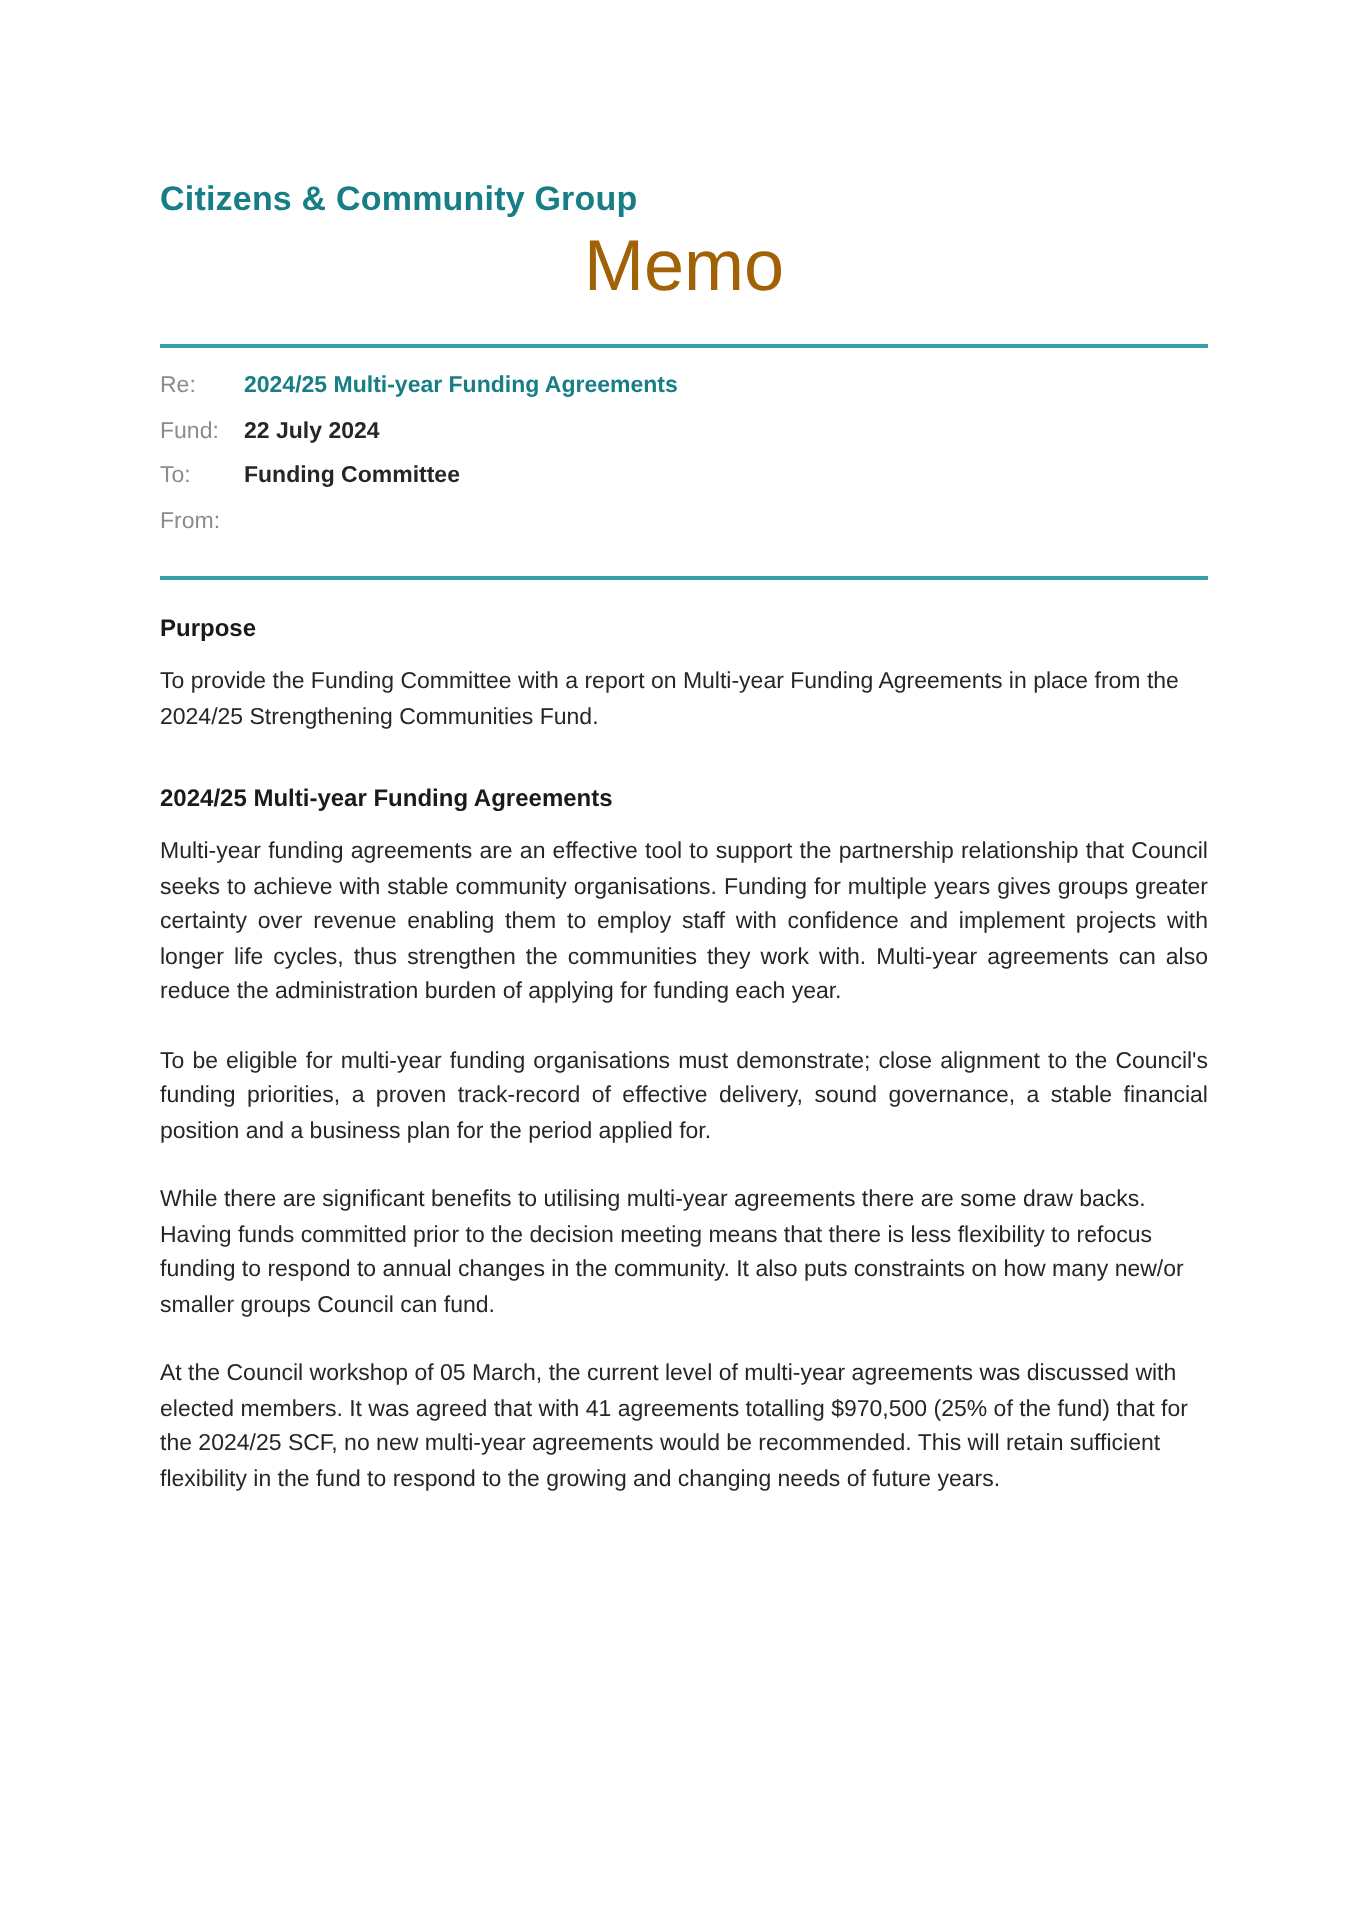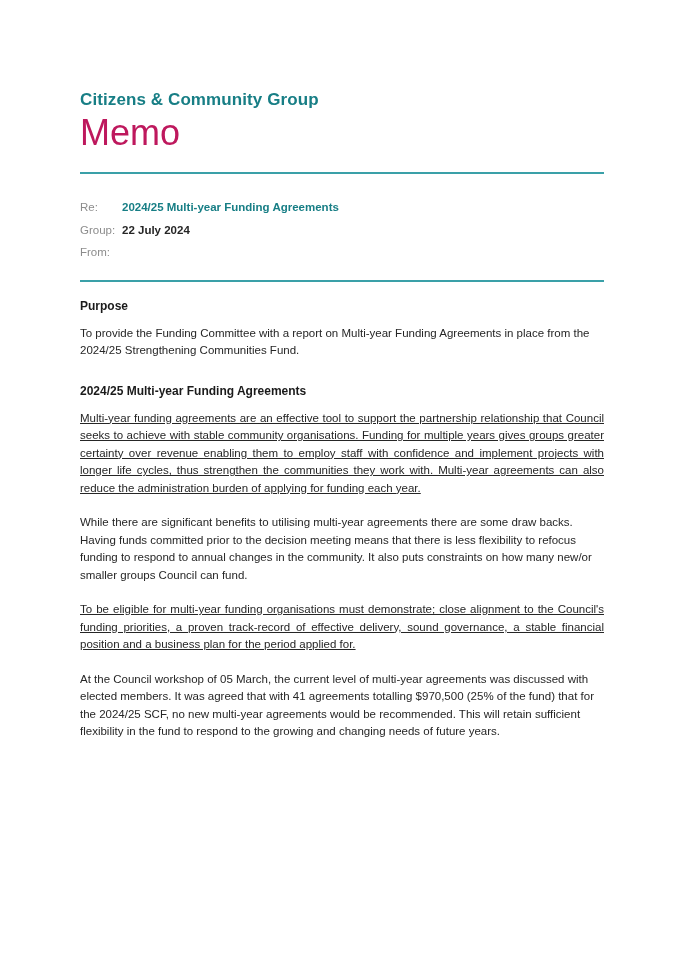--- a/index.html
+++ b/index.html
@@ -27,33 +27,34 @@
     margin-top: 90px;
     font-size: 17px;
     font-weight: 700;
     color: #177E85;
     letter-spacing: 0.1px;
   }
   .memo-title {
     margin-top: 2px;
     font-size: 36px;
     font-weight: 400;
-    color: #be185d;
+    color: #a16207;
     line-height: 42px;
+    text-align: center;
   }
   .rule {
     border: none;
     height: 2px;
     background: #3AA0A8;
     margin: 0;
   }
   .rule-top { margin-top: 18px; }
   .rule-meta { margin-top: 11px; }
   .meta {
-    margin-top: 27px;
+    margin-top: 13px;
   }
   .meta-row {
     display: flex;
     align-items: baseline;
     height: 22.5px;
     font-size: 11.5px;
   }
   .meta-label {
     width: 42px;
     flex: 0 0 42px;
@@ -72,57 +73,61 @@
     margin-top: 24px;
     margin-bottom: 12px;
   }
   h2.first { margin-top: 17px; }
   p.body-para {
     font-size: 11.5px;
     line-height: 17.5px;
     color: #262626;
     margin-bottom: 17px;
   }
-  p.justify { text-align: justify; text-decoration: underline; }
+  p.justify { text-align: justify; }
 </style>
 </head>
 <body>
 
 <div class="page">
   <div class="content">
 
     <div class="org-name">Citizens &amp; Community Group</div>
 
     <div class="memo-title">Memo</div>
 
     <hr class="rule rule-top">
 
     <div class="meta">
       <div class="meta-row">
         <span class="meta-label">Re:</span>
         <span class="meta-value accent">2024/25 Multi-year Funding Agreements</span>
       </div>
       <div class="meta-row">
-        <span class="meta-label">Group:</span>
+        <span class="meta-label">Fund:</span>
         <span class="meta-value">22 July 2024</span>
+      </div>
+      <div class="meta-row">
+        <span class="meta-label">To:</span>
+        <span class="meta-value">Funding Committee</span>
       </div>
       <div class="meta-row">
         <span class="meta-label">From:</span>
       </div>
     </div>
 
     <hr class="rule rule-meta">
 
     <section>
       <h2 class="first">Purpose</h2>
       <p class="body-para">To provide the Funding Committee with a report on Multi-year Funding Agreements in place from the 2024/25 Strengthening Communities Fund.</p>
     </section>
 
     <section>
       <h2>2024/25 Multi-year Funding Agreements</h2>
       <p class="body-para justify">Multi-year funding agreements are an effective tool to support the partnership relationship that Council seeks to achieve with stable community organisations. Funding for multiple years gives groups greater certainty over revenue enabling them to employ staff with confidence and implement projects with longer life cycles, thus strengthen the communities they work with. Multi-year agreements can also reduce the administration burden of applying for funding each year.</p>
+      <p class="body-para justify">To be eligible for multi-year funding organisations must demonstrate; close alignment to the Council's funding priorities, a proven track-record of effective delivery, sound governance, a stable financial position and a business plan for the period applied for.</p>
       <p class="body-para">While there are significant benefits to utilising multi-year agreements there are some draw backs. Having funds committed prior to the decision meeting means that there is less flexibility to refocus funding to respond to annual changes in the community. It also puts constraints on how many new/or smaller groups Council can fund.</p>
-      <p class="body-para justify">To be eligible for multi-year funding organisations must demonstrate; close alignment to the Council's funding priorities, a proven track-record of effective delivery, sound governance, a stable financial position and a business plan for the period applied for.</p>
       <p class="body-para">At the Council workshop of 05 March, the current level of multi-year agreements was discussed with elected members. It was agreed that with 41 agreements totalling $970,500 (25% of the fund) that for the 2024/25 SCF, no new multi-year agreements would be recommended. This will retain sufficient flexibility in the fund to respond to the growing and changing needs of future years.</p>
     </section>
 
   </div>
 </div>
 
 </body></html>

